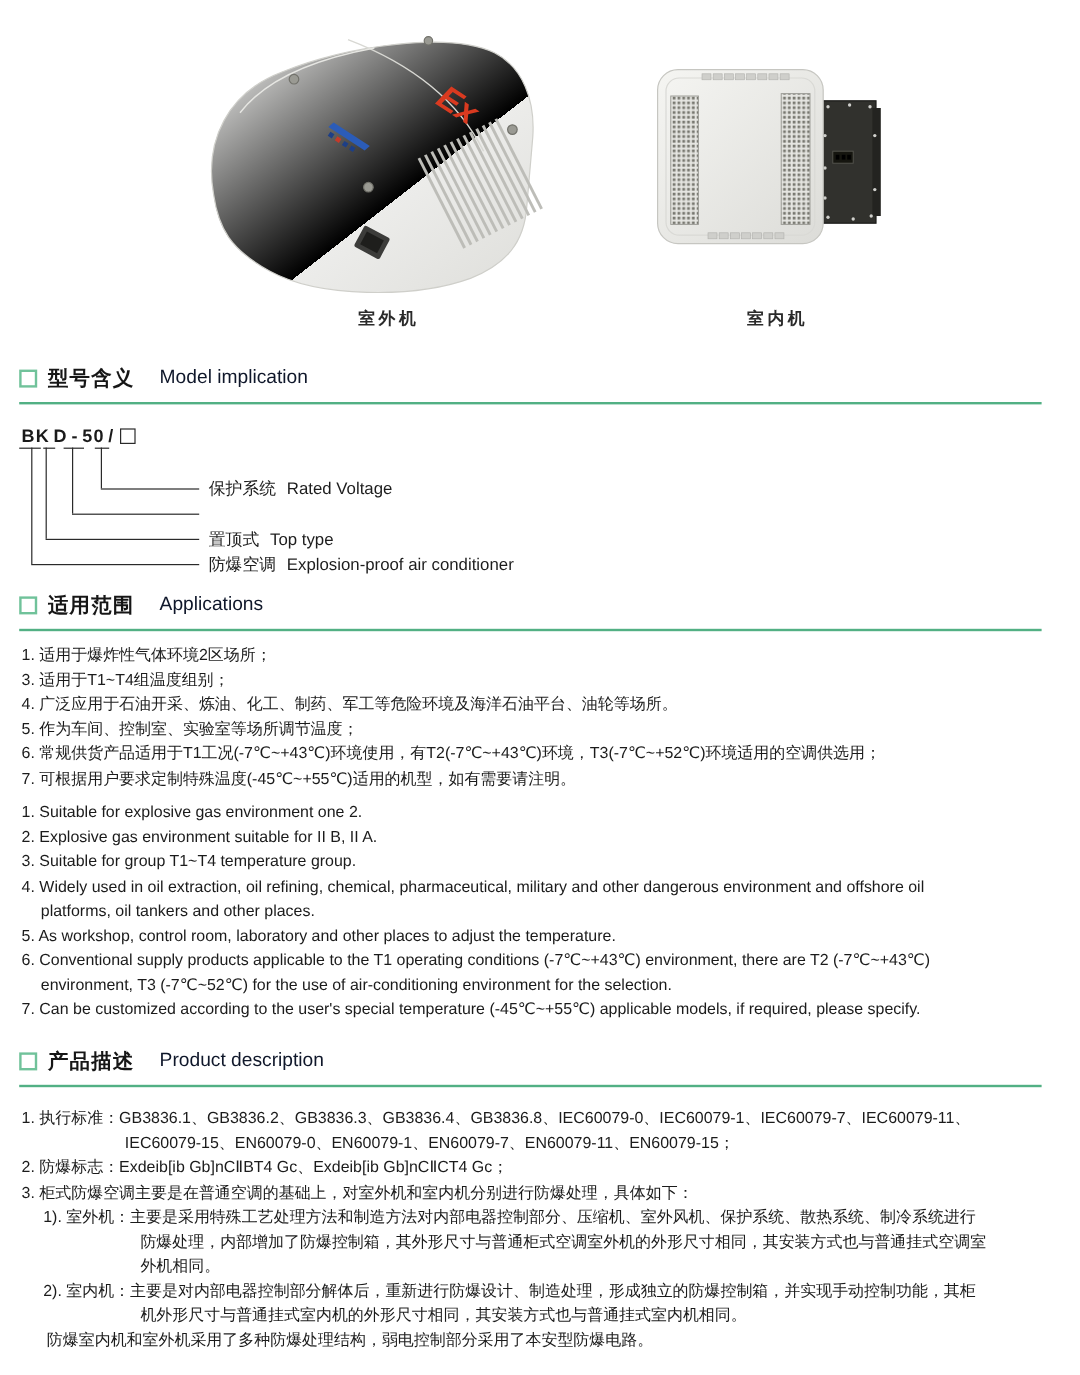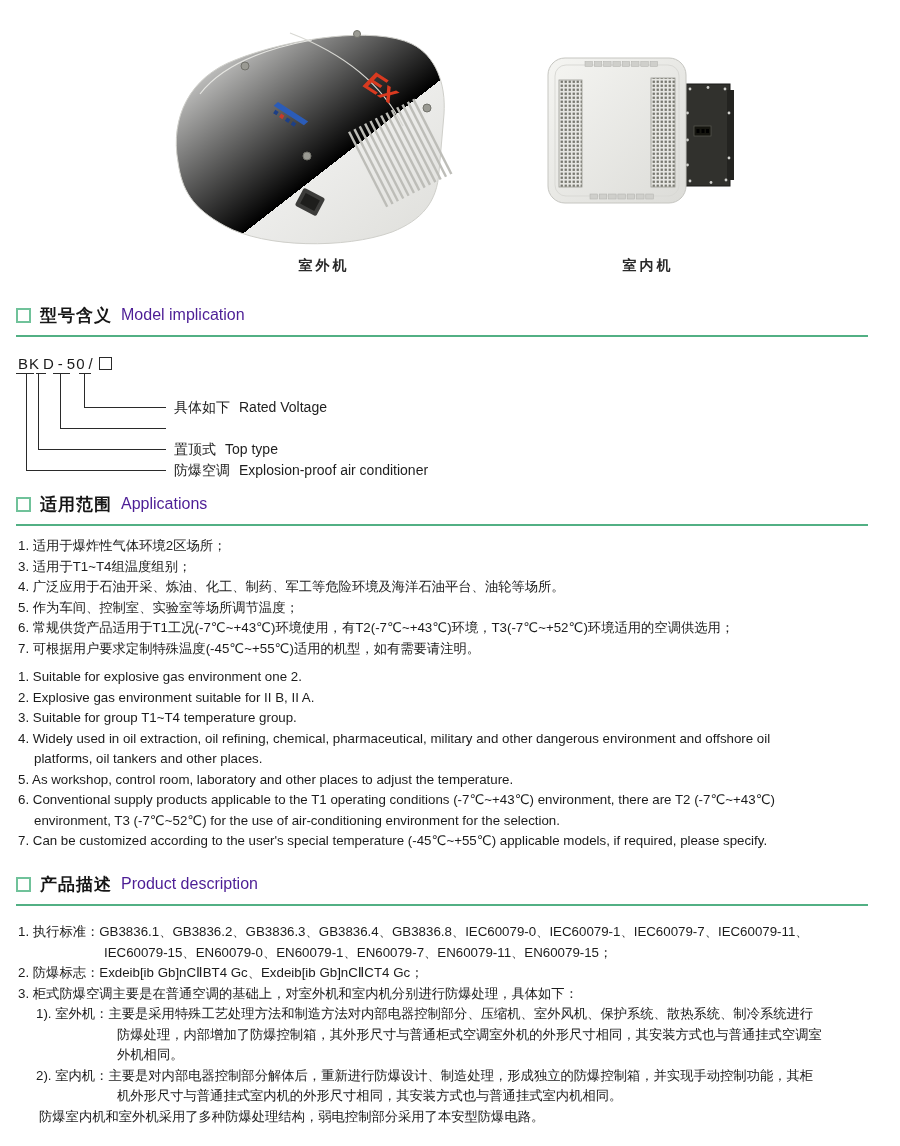--- a/index.html
+++ b/index.html
@@ -12,25 +12,25 @@
   .photo { position:absolute; }
   .caption {
     position:absolute; top:257px; width:120px; text-align:center;
     font-size:14px; font-weight:600; letter-spacing:3px; color:#2a2a2a;
   }
   
   .section { position:absolute; left:0; width:884px; }
   .sec-head { display:flex; align-items:center; gap:9px; margin:0 16px; height:24px; }
   .marker { width:11px; height:11px; border:2px solid #70c29a; background:#fff; flex:none; }
   .tzh { font-size:17px; font-weight:bold; letter-spacing:1px; color:#161616; }
-  .ten { font-size:16px; color:#4c1d95; }
+  .ten { font-size:16px; color:#0f172a;margin-left:12px; }
   .rule { height:2px; background:#52b084; margin:8px 16px 0 16px; }
   
   .code { position:absolute; left:18px; top:52px; display:flex; align-items:center; gap:3px;
-          font-size:15px; font-weight:400; letter-spacing:1px; color:#1a1a1a; }
+          font-size:15px; font-weight:700; letter-spacing:1px; color:#1a1a1a; }
   .code .bx { width:11px; height:11px; border:1.5px solid #2a2a2a; margin-left:2px; }
   .dg { position:absolute; background:#2a2a2a; }
   .dg.h { height:1px; } .dg.v { width:1px; }
   .u { position:absolute; top:70px; height:1px; background:#2a2a2a; }
   .leg { position:absolute; left:174px; font-size:14px; line-height:20px; white-space:nowrap; }
   .leg .lz { margin-right:9px; }
   
   .list { margin:10px 16px 0 18px; font-size:13.3px; line-height:20.5px; color:#1b1b1b; }
   .list p { margin:0; padding-left:16px; text-indent:-16px; white-space:pre-line; }
   .en-list { margin-top:8px; }
@@ -178,21 +178,21 @@
     <div class="dg v" style="left:38px;top:70px;height:76px"></div>
     <div class="dg v" style="left:60px;top:70px;height:55px"></div>
     <div class="dg v" style="left:84px;top:70px;height:34px"></div>
 
     <div class="dg h" style="left:84px;top:104px;width:82px"></div>
     <div class="dg h" style="left:60px;top:125px;width:106px"></div>
     <div class="dg h" style="left:38px;top:146px;width:128px"></div>
     <div class="dg h" style="left:26px;top:167px;width:140px"></div>
 
     <div class="leg" style="top:94px">
-      <span class="lz">具体如下</span><span class="le">Rated Voltage</span>
+      <span class="lz">保护系统</span><span class="le">Rated Voltage</span>
     </div>
     <div class="leg" style="top:136px">
       <span class="lz">置顶式</span><span class="le">Top type</span>
     </div>
     <div class="leg" style="top:157px">
       <span class="lz">防爆空调</span><span class="le">Explosion-proof air conditioner</span>
     </div>
   </div>
 
   <div class="section" style="top:492px">

